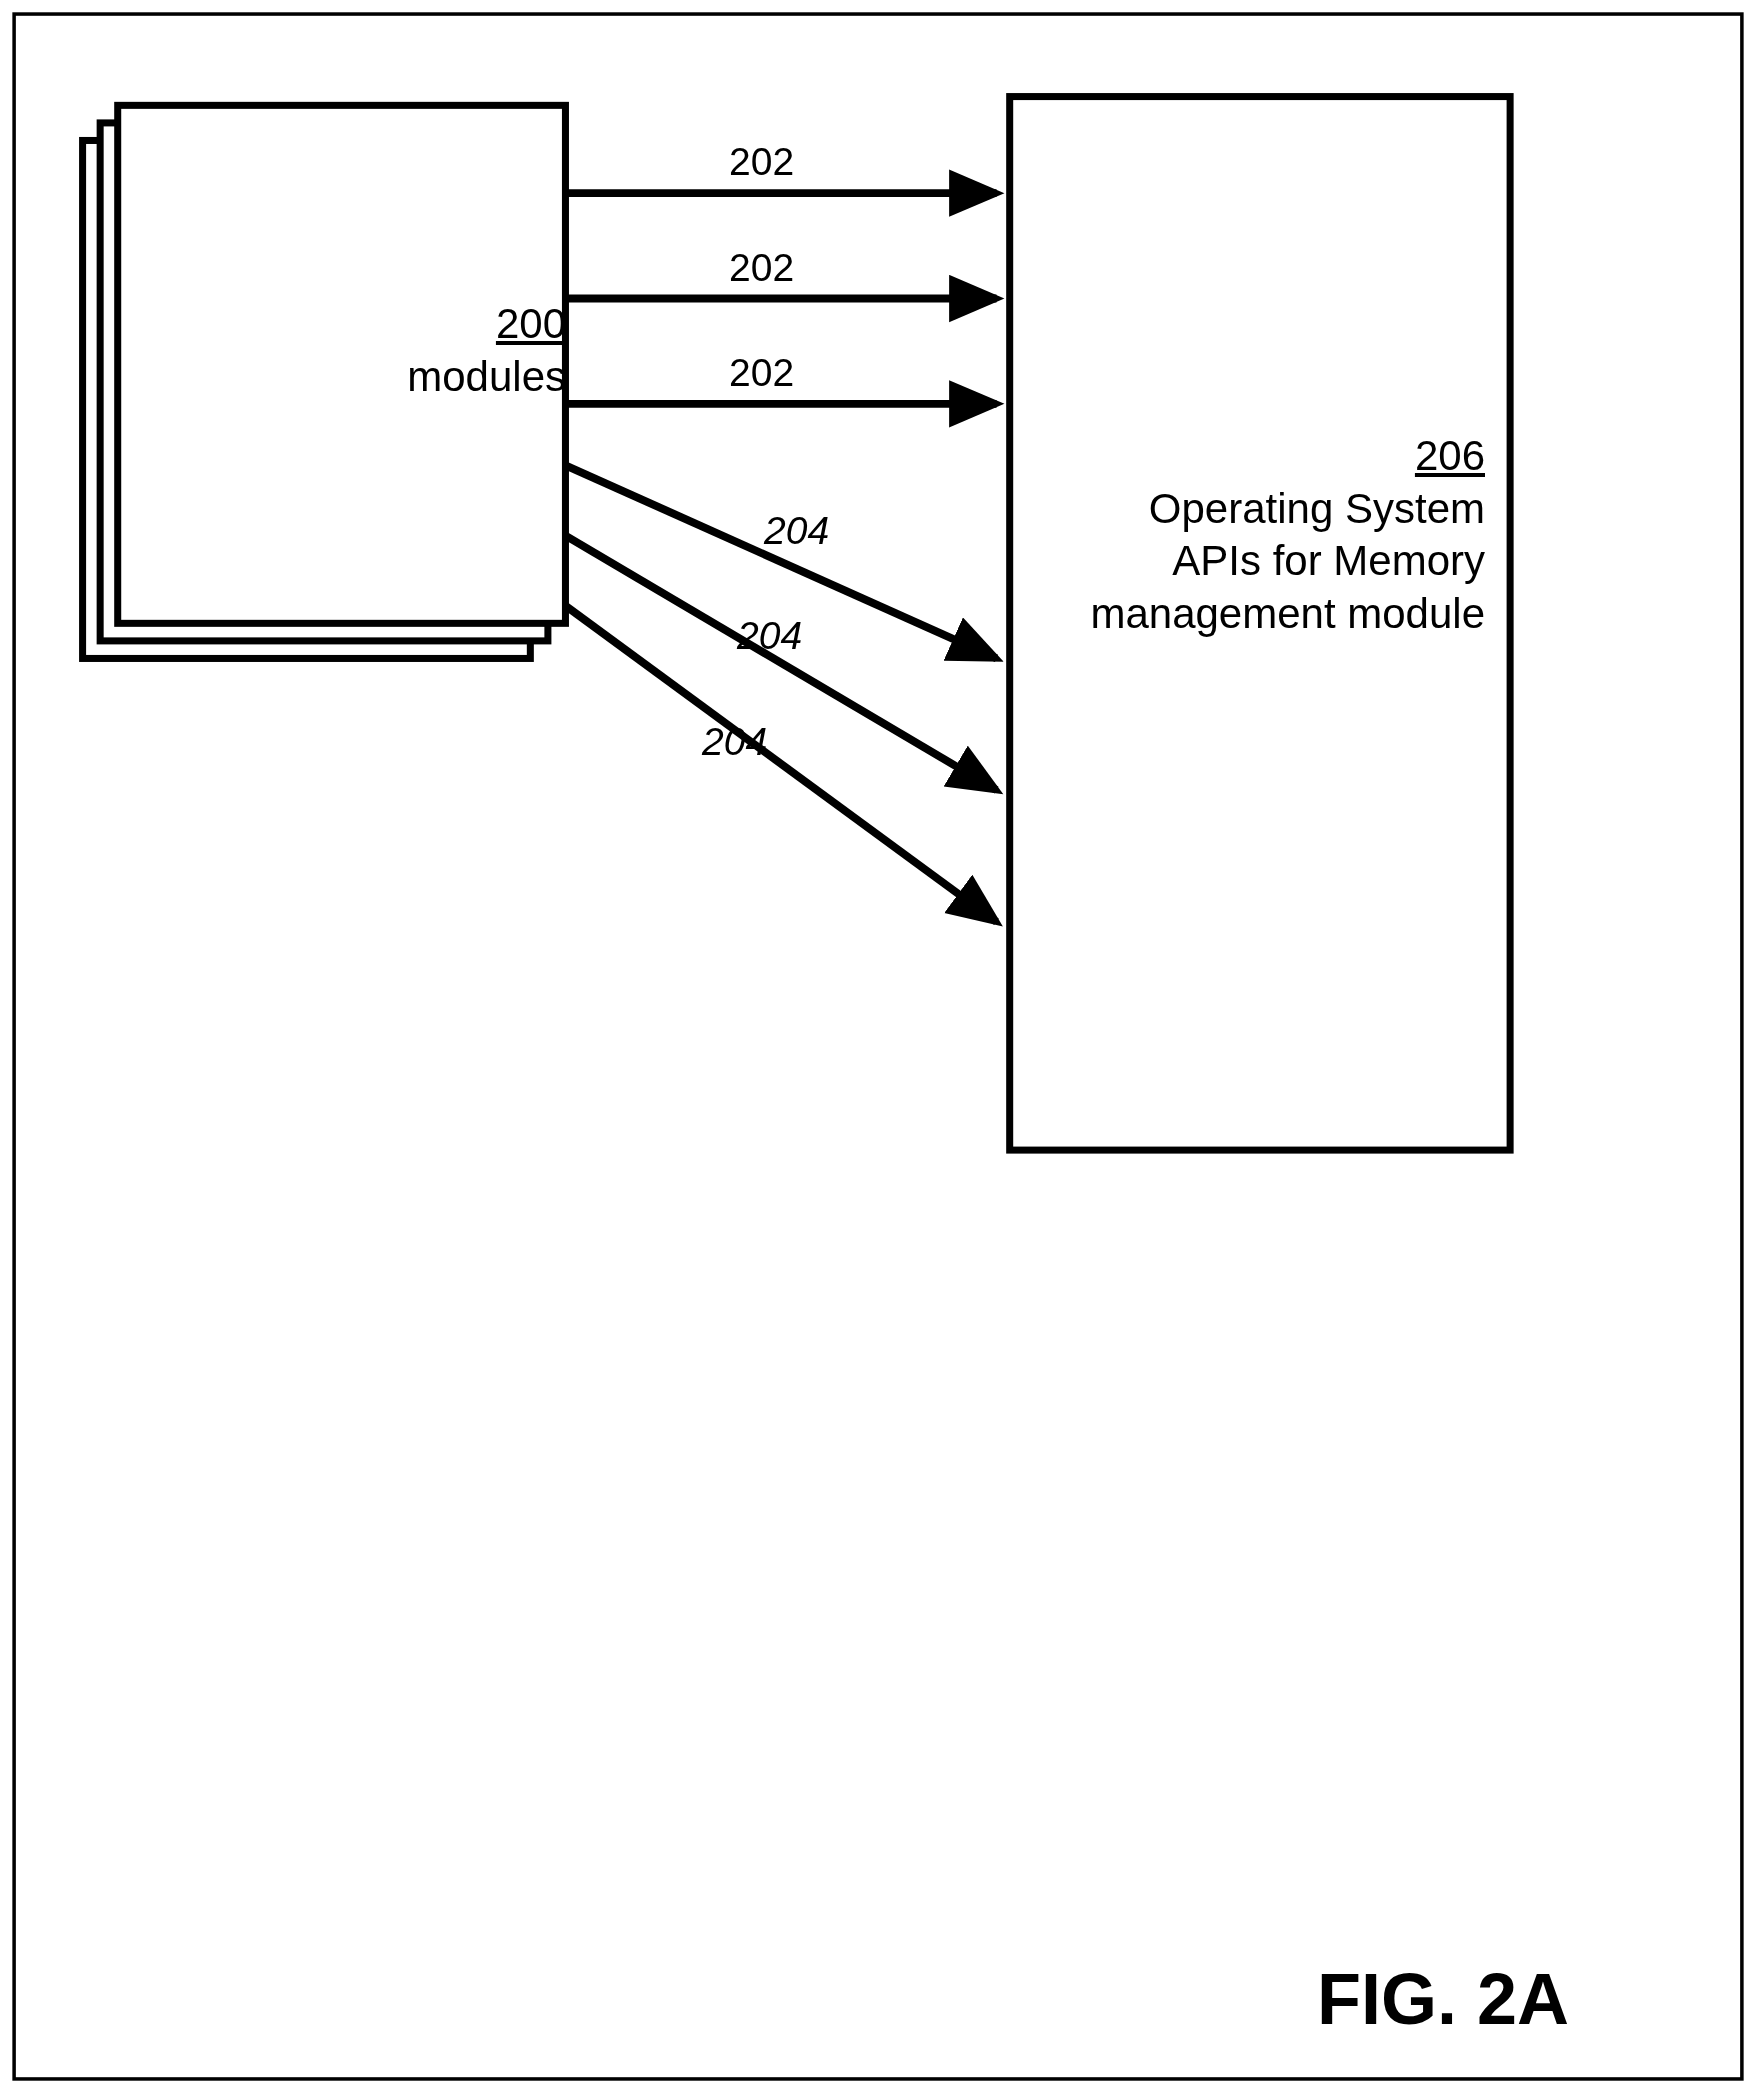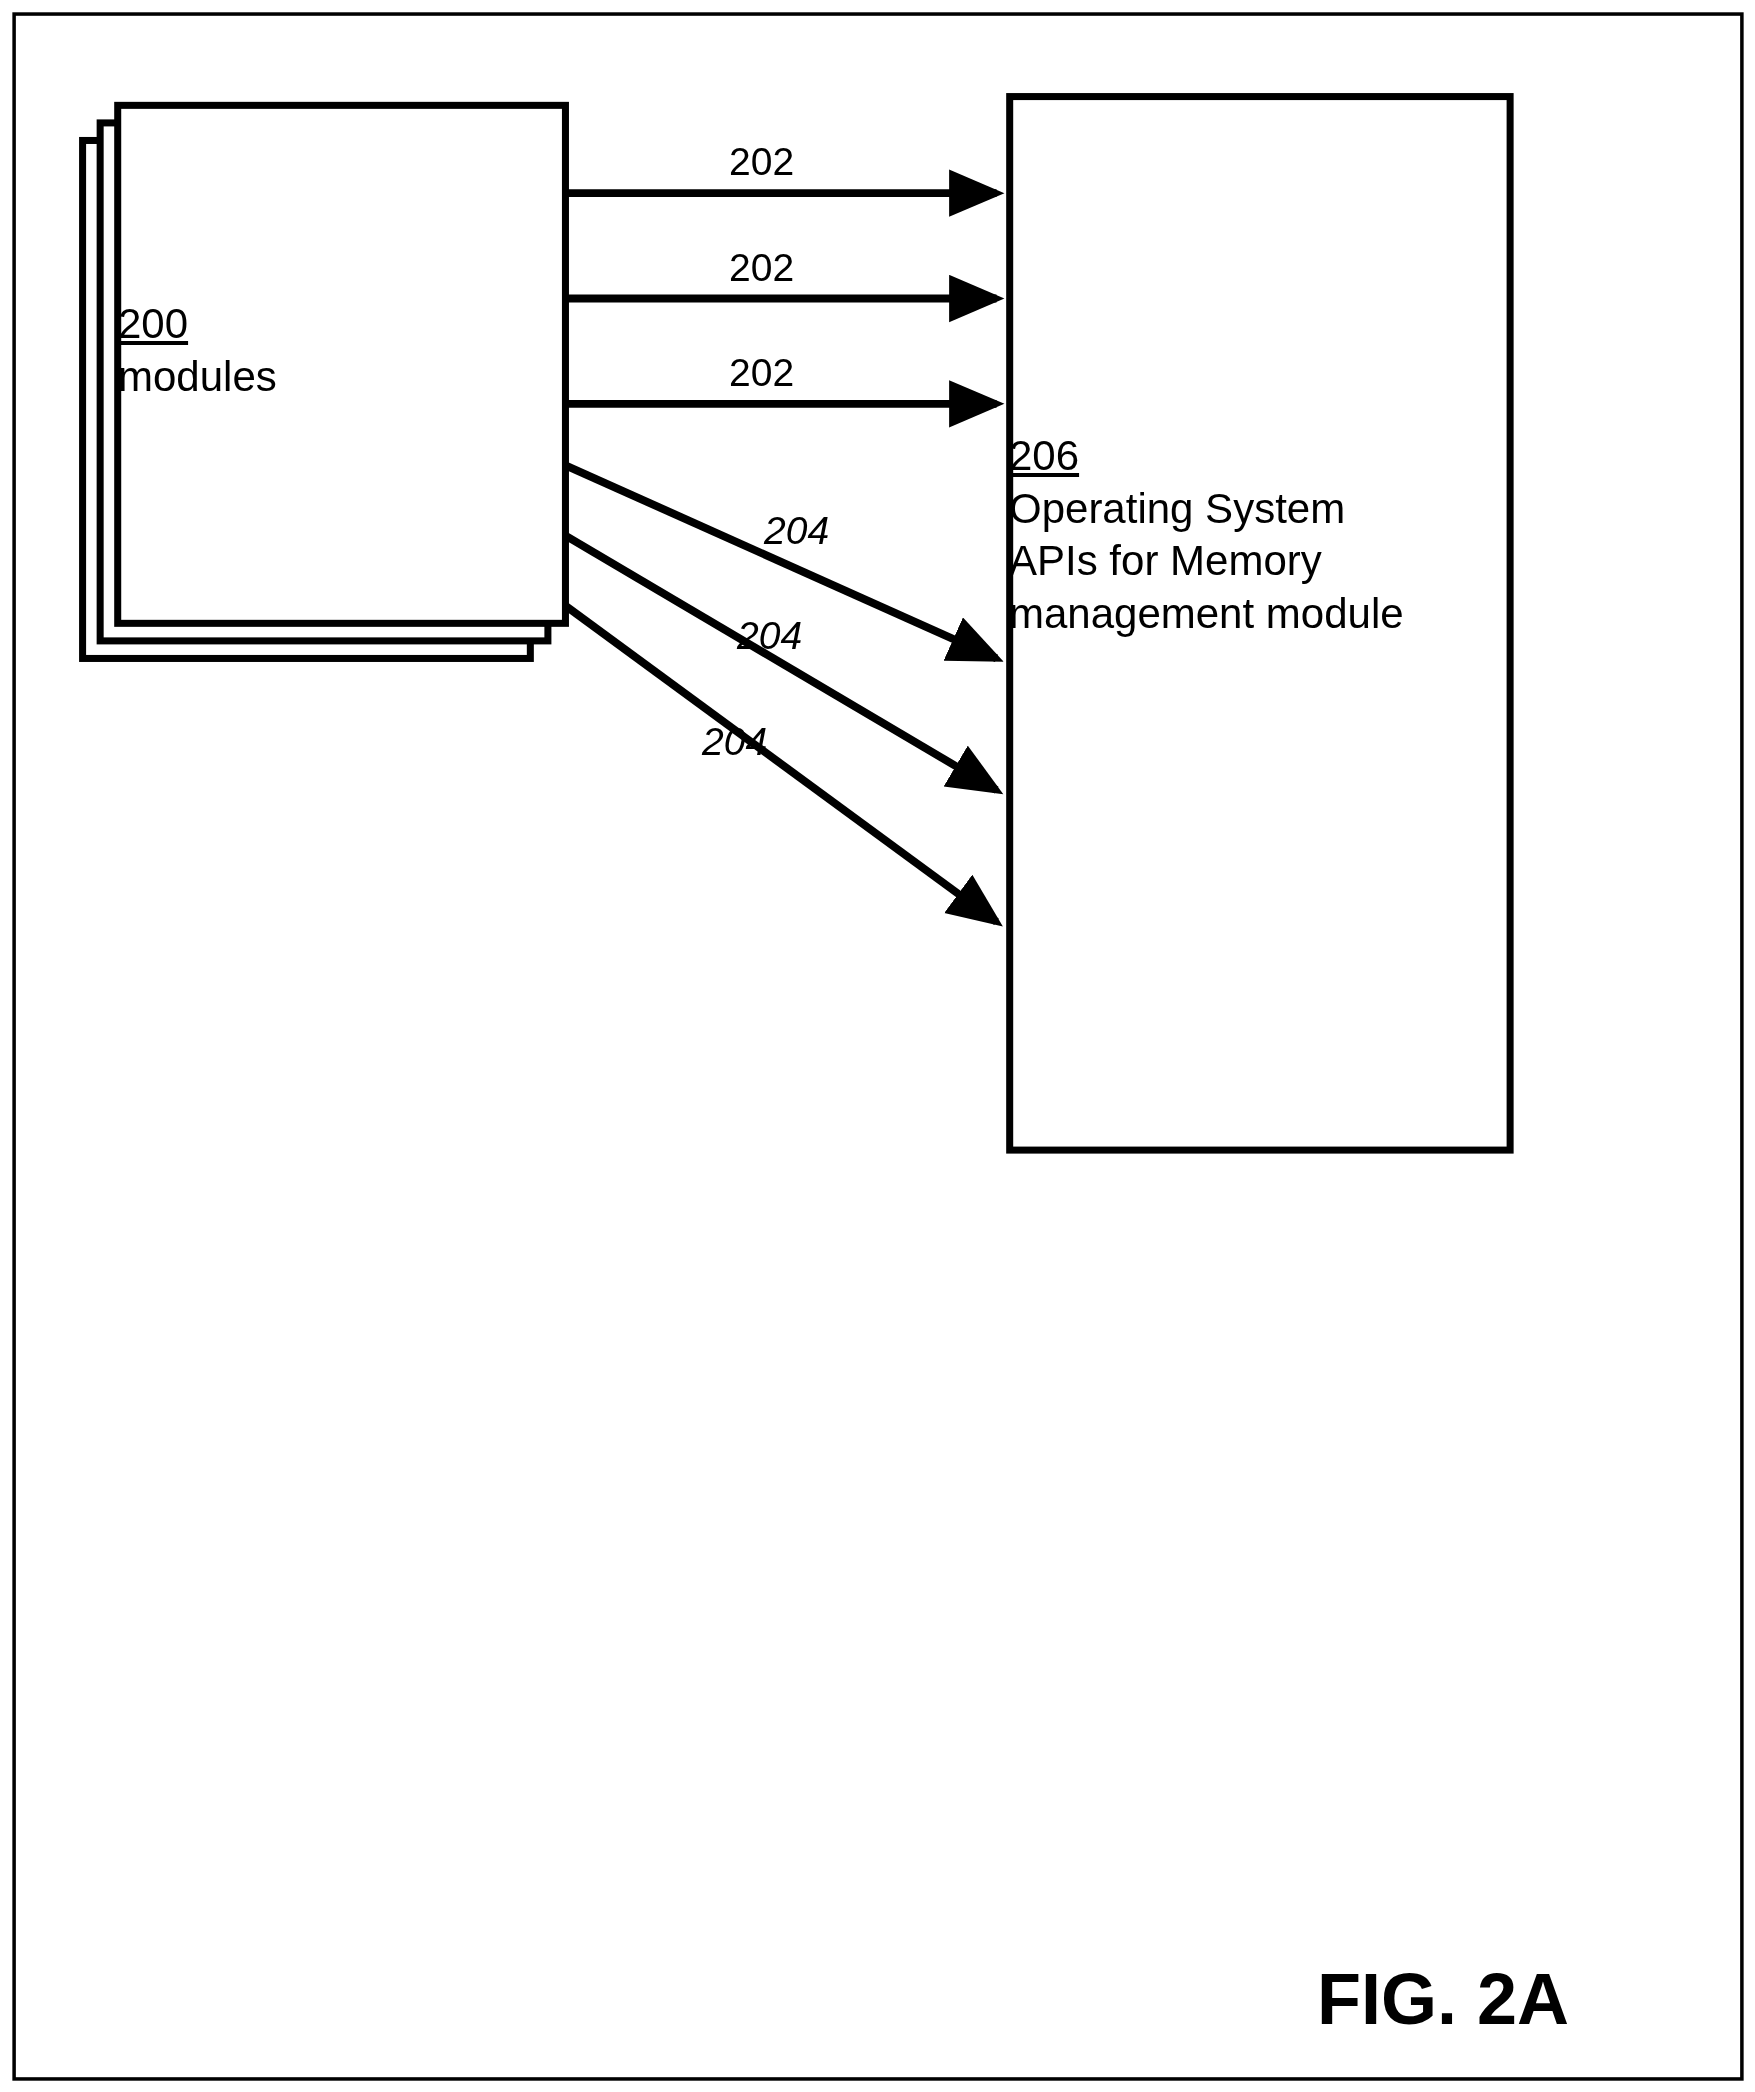--- a/index.html
+++ b/index.html
@@ -16,21 +16,21 @@
     height: 2093px;
   }
   svg.diagram {
     position: absolute;
     inset: 0;
     width: 1756px;
     height: 2093px;
   }
   .text-block {
     position: absolute;
-    text-align: left;
+    text-align: right;
     font-size: 42px;
     line-height: 1.25;
     color: #000;
   }
   .underline { text-decoration: underline; }
   .italic { font-style: italic; }
   .arrow-label {
     position: absolute;
     font-size: 39px;
     color: #000;
@@ -72,21 +72,21 @@
     <line x1="644" y1="610" x2="1135" y2="900" stroke="#000" stroke-width="9" marker-end="url(#arrowhead)"></line>
     <line x1="644" y1="690" x2="1135" y2="1050" stroke="#000" stroke-width="9" marker-end="url(#arrowhead)"></line>
 
   </svg>
 
   <div class="text-block" style="left:118px; top:298px; width:448px;">
     <div class="underline">200</div>
     <div>modules</div>
   </div>
 
-  <div class="text-block" style="left:1009px; top:430px; width:500px;">
+  <div class="text-block" style="left:985px; top:430px; width:500px;">
     <div class="underline">206</div>
     <div>Operating System</div>
     <div>APIs for Memory</div>
     <div>management module</div>
   </div>
 
   <div class="arrow-label" style="left:729px; top:140px;">202</div>
   <div class="arrow-label" style="left:729px; top:246px;">202</div>
   <div class="arrow-label" style="left:729px; top:351px;">202</div>
 

